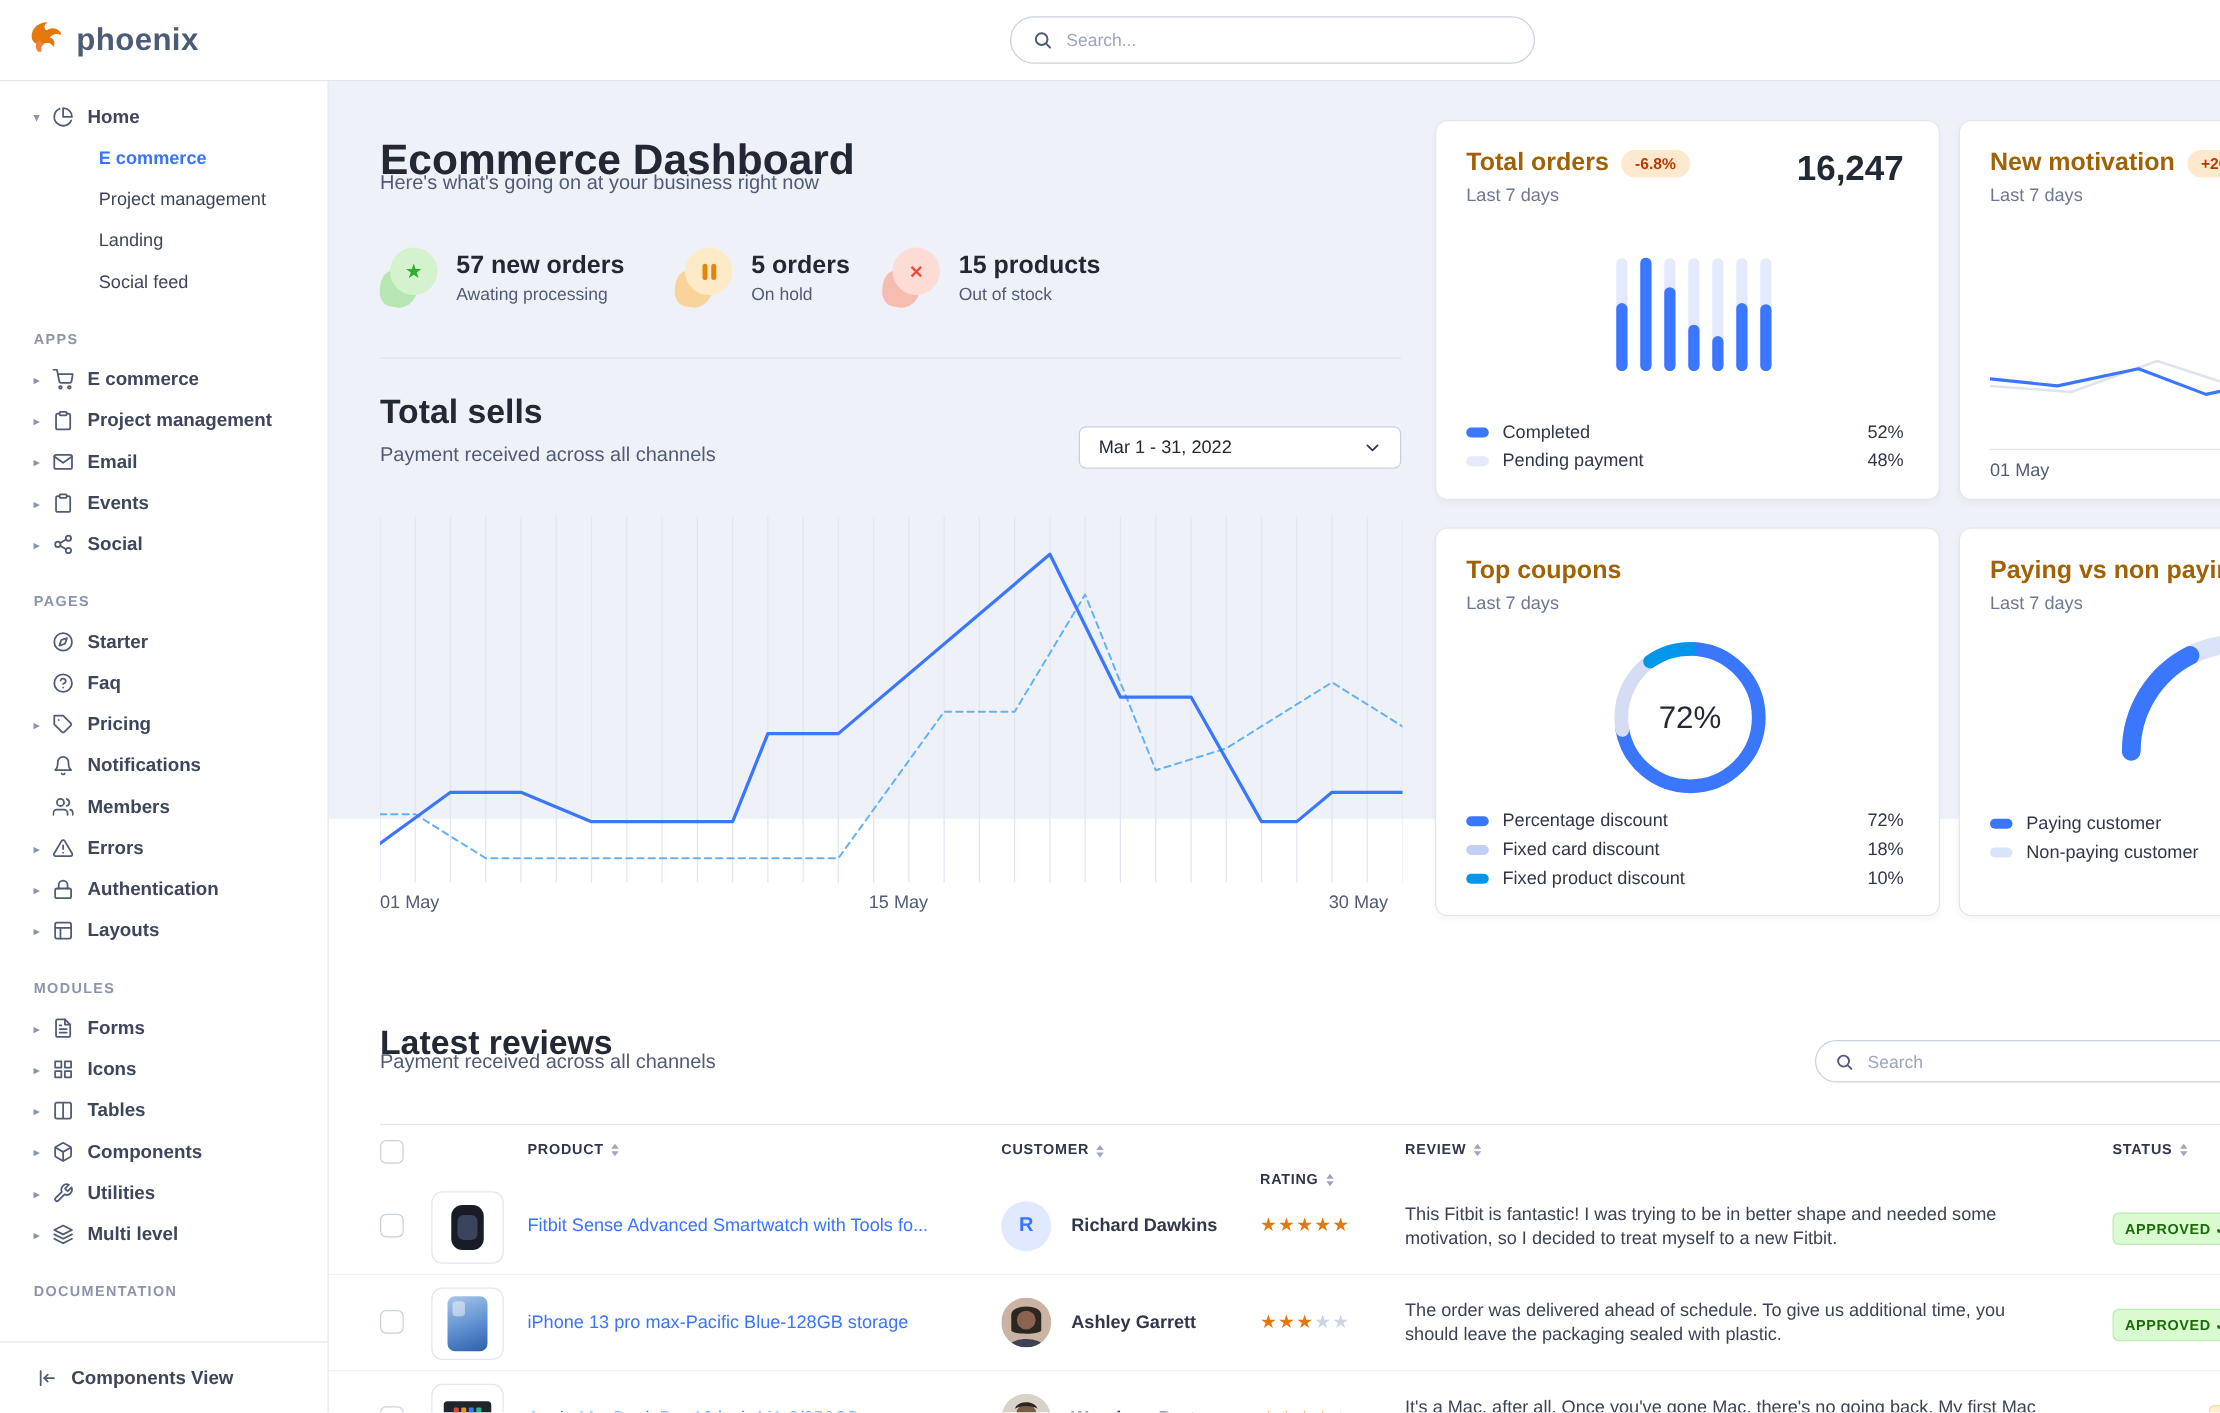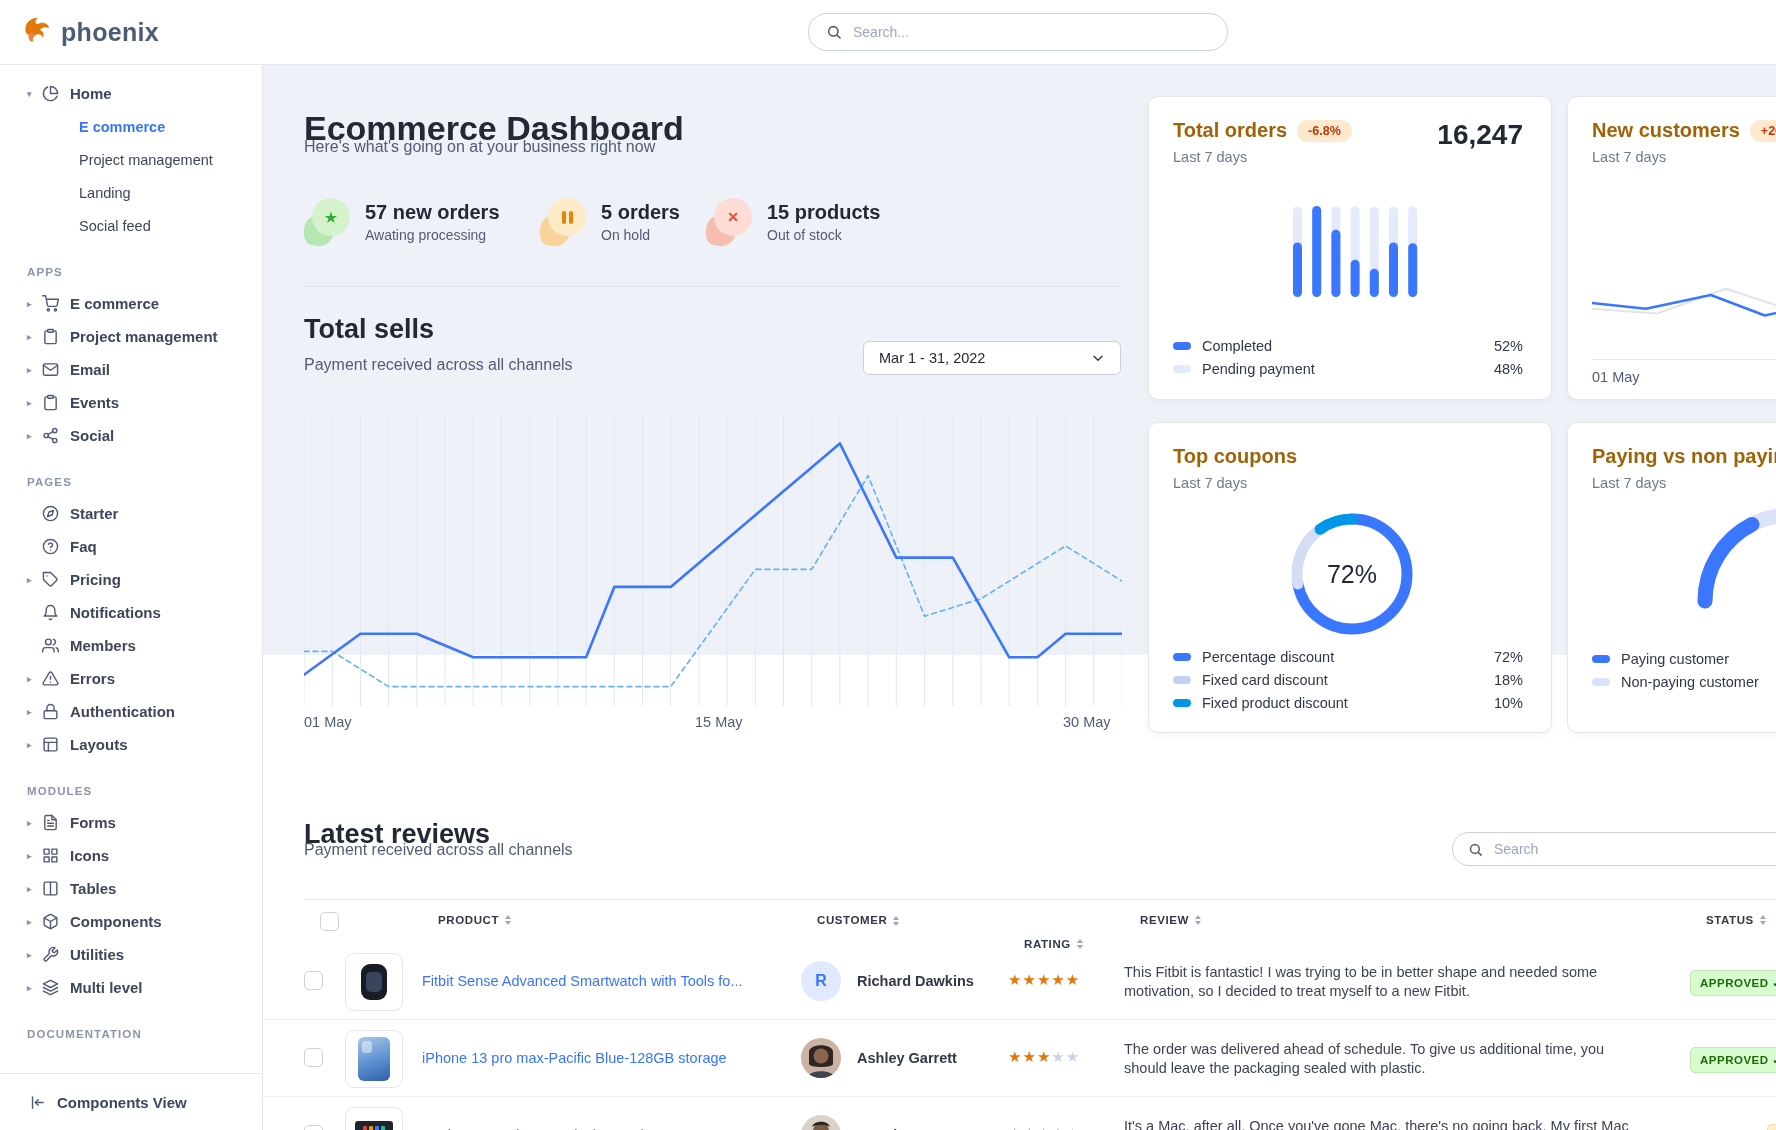--- a/index.html
+++ b/index.html
@@ -77,21 +77,21 @@
   .donut-wrap{position:absolute;left:128px;top:76px;width:150px;height:150px;}
   .donut-center{position:absolute;inset:0;display:flex;align-items:center;justify-content:center;
        font-size:25px;color:#222834;}
   .gauge-svg{position:absolute;left:73px;top:28px;}
   
   .reviews{position:absolute;left:263px;top:771px;width:1513px;height:359px;background:#fff;z-index:3;}
   .h2{position:absolute;left:41px;top:26px;font-size:27px;font-weight:700;}
   .rev-sub{position:absolute;left:41px;top:70px;font-size:16px;color:#525b75;}
   .rev-search{position:absolute;left:1189px;top:61px;width:360px;height:34px;border-radius:17px;padding:0 15px;}
   .thead-divider{position:absolute;left:41px;right:0;top:128px;border-top:1px solid #e3e6ed;}
-  .thead{position:absolute;left:16px;right:0;top:129px;height:43px;}
+  .thead{position:absolute;left:0;right:0;top:129px;height:43px;}
   .th{position:absolute;top:14px;font-size:11.5px;font-weight:700;color:#31374a;letter-spacing:.6px;display:flex;align-items:center;}
   .sort{display:inline-flex;flex-direction:column;gap:2px;margin-left:6px;}
   .sort i{display:block;width:0;height:0;border-left:3.5px solid transparent;border-right:3.5px solid transparent;}
   .sort .up{border-bottom:4px solid #9fa6bc;} .sort .dn{border-top:4px solid #9fa6bc;}
   .c-check{left:41px;} .c-prod{left:159px;} .c-cust{left:538px;align-items:flex-end;} .c-rate{left:745px;margin-top:24px;} .c-rev{left:861px;} .c-stat{left:1427px;}
   .tbody{position:absolute;left:0;right:0;top:172px;}
   .review-row{position:relative;height:76px;border-bottom:1px solid #edf0f6;}
   .cb{position:absolute;width:19px;height:19px;border:1px solid #cbd0dd;border-radius:5px;background:#fff;box-sizing:border-box;cursor:pointer;}
   .thead .cb{top:12px;} .review-row .cb{top:28px;}
   .pimg{position:absolute;left:82px;top:10px;width:56px;height:56px;border:1px solid #e3e6ed;border-radius:9px;
@@ -494,21 +494,21 @@
         <div class="leg-row">
           <span class="leg-swatch" style="background: rgb(228, 233, 252);"></span>
           <span>Pending payment</span>
           <span class="leg-val">48%</span>
         </div>
       </div>
   </div>
 
   <div class="card" id="card-new-customers">
     <div class="card-title-row">
-      <span class="card-title">New customers</span>
+      <span class="card-title">New motivation</span>
       <span class="badge-soft">+26.5%</span>
     </div>
     <div class="period">Last 7 days</div>
     <svg class="spark-svg" id="customers-spark" width="216" height="70" viewBox="0 0 216 70">
         <polyline points="0.0,43.7 64.8,48.6 133.9,23.8 183.6,40.0 216.0,28.8" fill="none" stroke="#dfe3eb" stroke-width="2" stroke-linejoin="round" stroke-linecap="round"></polyline>
         <polyline points="0.0,38.1 54.0,43.7 118.8,30.0 172.8,50.5 216.0,41.2" fill="none" stroke="#3b76ff" stroke-width="2.5" stroke-linejoin="round" stroke-linecap="round"></polyline>
       </svg>
     <div class="spark-div"></div>
     <div class="spark-lab">01 May</div>
   </div>

